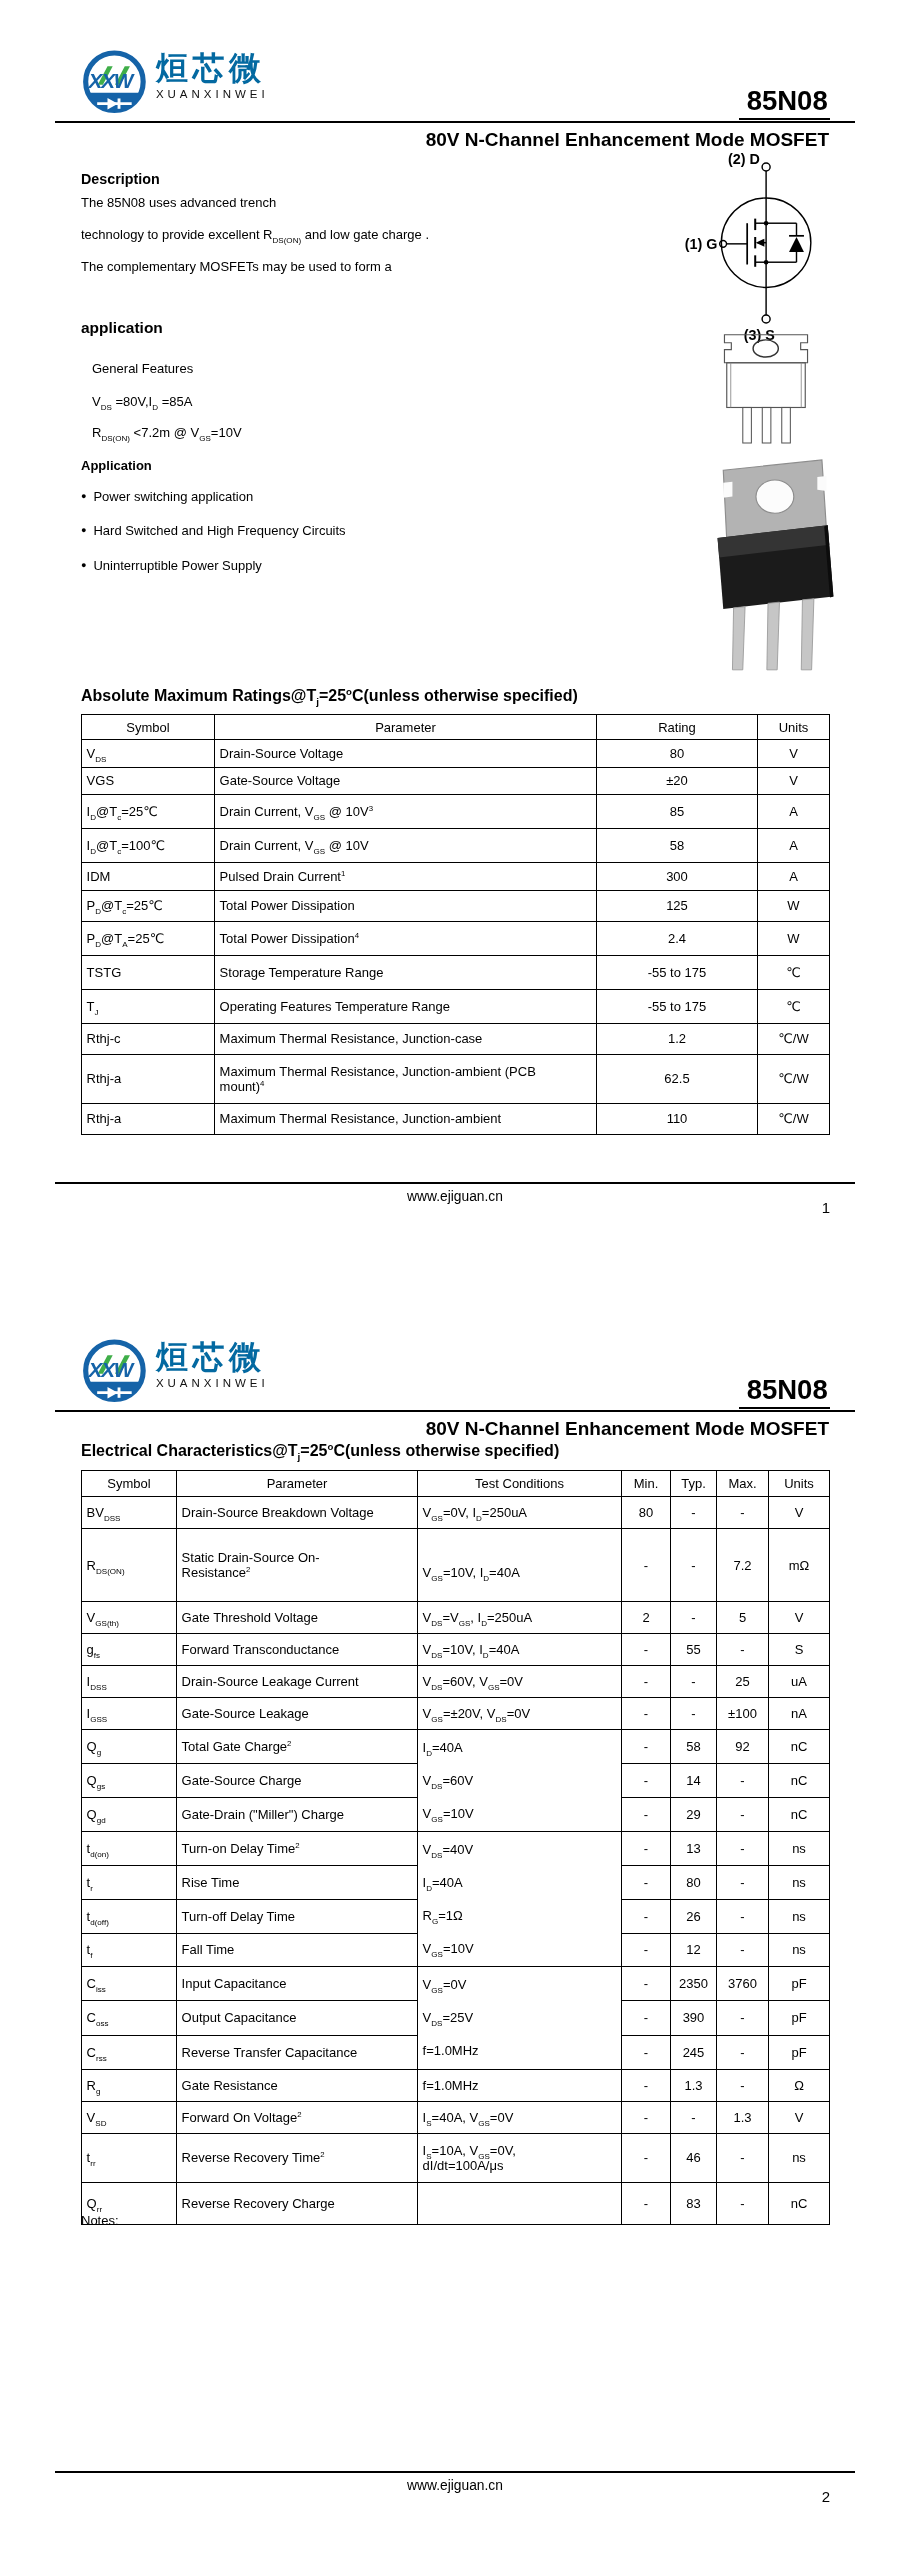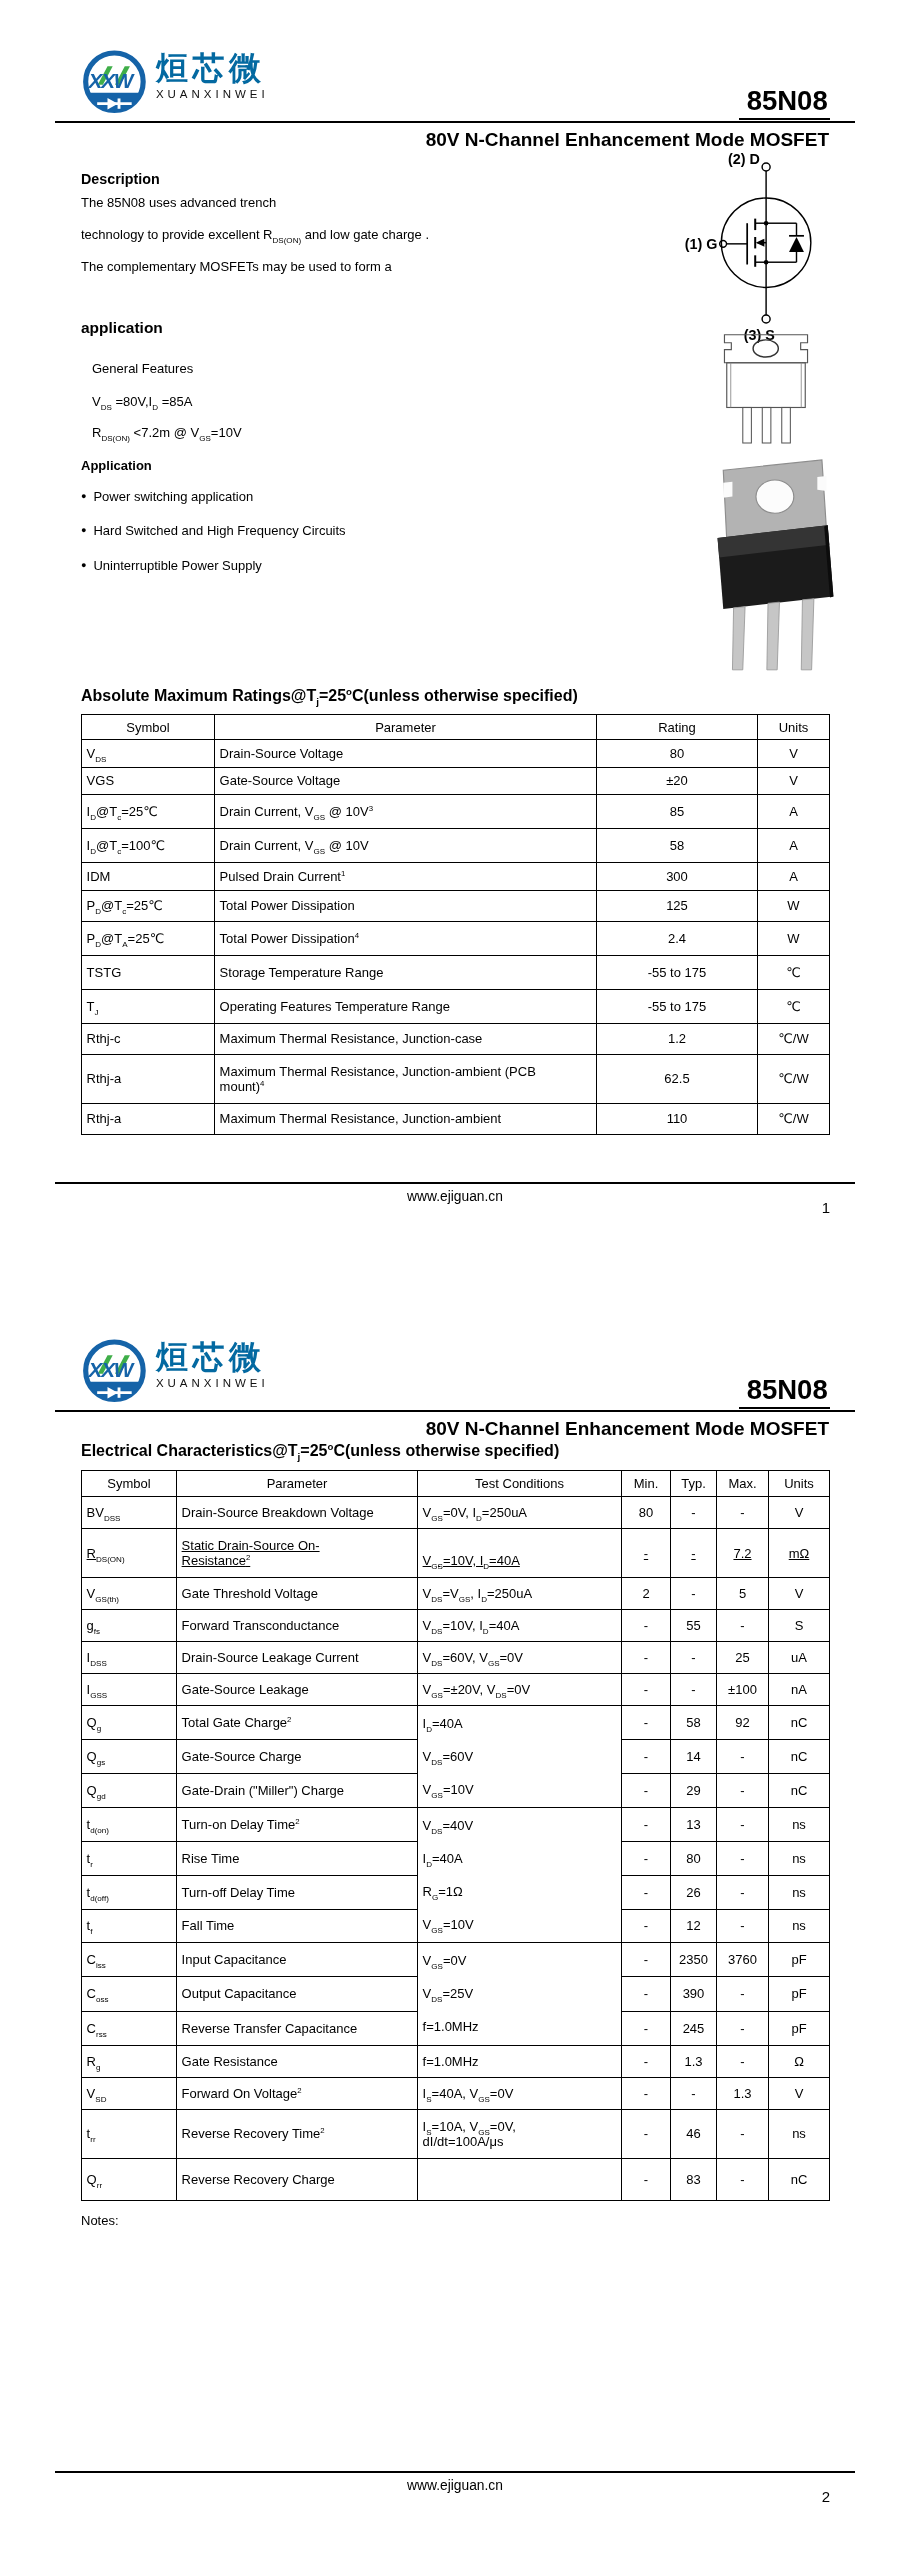--- a/index.html
+++ b/index.html
@@ -294,21 +294,21 @@
     <tbody>
         <tr style="height: 32px;">
           <td class="left">BV<sub>DSS</sub></td>
           <td class="left">Drain-Source Breakdown Voltage</td>
           <td class="left">V<sub>GS</sub>=0V, I<sub>D</sub>=250uA</td>
           <td class="center">80</td>
           <td class="center">-</td>
           <td class="center">-</td>
           <td class="center">V</td>
         </tr>
-        <tr style="height: 49px; text-decoration: underline;">
+        <tr style="height: 73px;">
           <td class="left">R<sub>DS(ON)</sub></td>
           <td class="left">Static Drain-Source On-<br>Resistance<sup>2</sup></td>
           <td class="left"><br>V<sub>GS</sub>=10V, I<sub>D</sub>=40A</td>
           <td class="center">-</td>
           <td class="center">-</td>
           <td class="center">7.2</td>
           <td class="center">mΩ</td>
         </tr>
         <tr style="height: 32px;">
           <td class="left">V<sub>GS(th)</sub></td>

